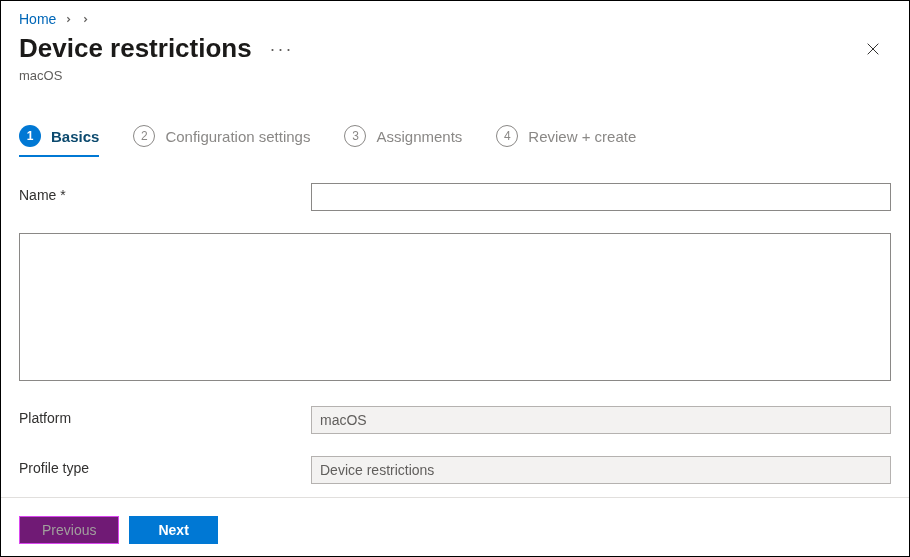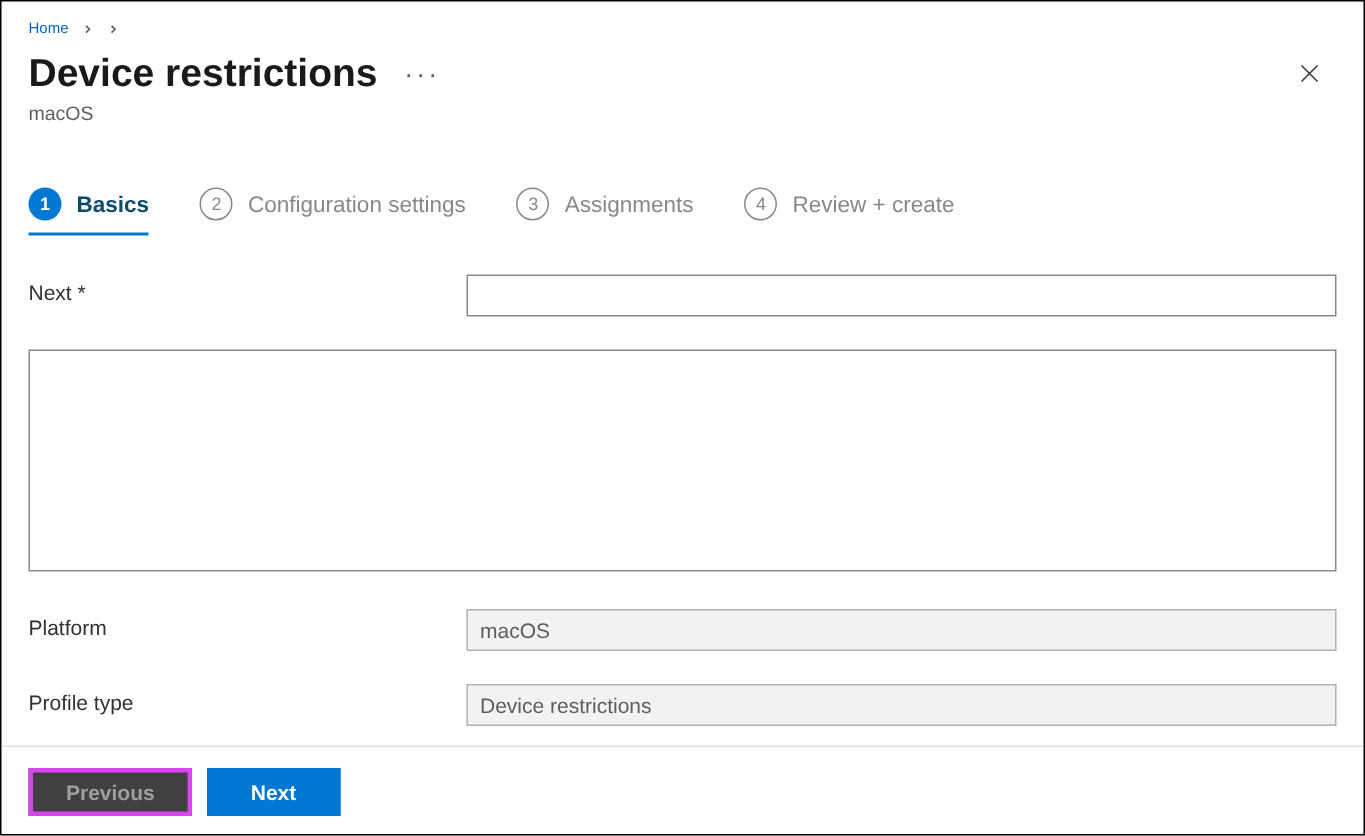--- a/index.html
+++ b/index.html
@@ -12,21 +12,21 @@
       border: 1px solid #000;
       position: relative;
       background: #fff;
       overflow: hidden;
     }
     .breadcrumb {
       display: flex;
       align-items: center;
       gap: 8px;
       padding: 10px 18px 2px 18px;
-      font-size: 10px;
+      font-size: 14px;
     }
     .breadcrumb a {
       color: #0067b8;
       text-decoration: none;
       cursor: pointer;
     }
     .breadcrumb .sep {
       color: #605e5c;
       font-size: 14px;
     }
@@ -157,24 +157,23 @@
       gap: 10px;
     }
     .btn {
       font-family: inherit;
       font-size: 14px;
       padding: 5px 22px;
       cursor: pointer;
       border: 1px solid transparent;
     }
     .btn-secondary {
-      background: #404040;
-      border: 3px solid #d946ef;
+      background: #701a75;
+      border: 1px solid #d946ef;
       color: #a19f9d;
-      font-weight: bold;
     }
     .btn-primary {
       background: #0078d4;
       color: #fff;
       border: 1px solid #0078d4;
       font-weight: 700;
       padding: 5px 28px;
     }
   </style>
 </head>
@@ -222,21 +221,21 @@
     <div class="step-label">Assignments</div>
   </div>
   <div class="step inactive">
     <div class="step-circle">4</div>
     <div class="step-label">Review + create</div>
   </div>
 </div>
 
 <div class="form-area">
   <div class="form-row">
-    <div class="form-label">Next *</div>
+    <div class="form-label">Name *</div>
     <div class="form-control">
       <input type="text" value="" style="">
     </div>
   </div>
   <div class="form-row">
     <div class="form-control">
       <textarea style=""></textarea>
     </div>
   </div>
   <div class="form-row tight">

